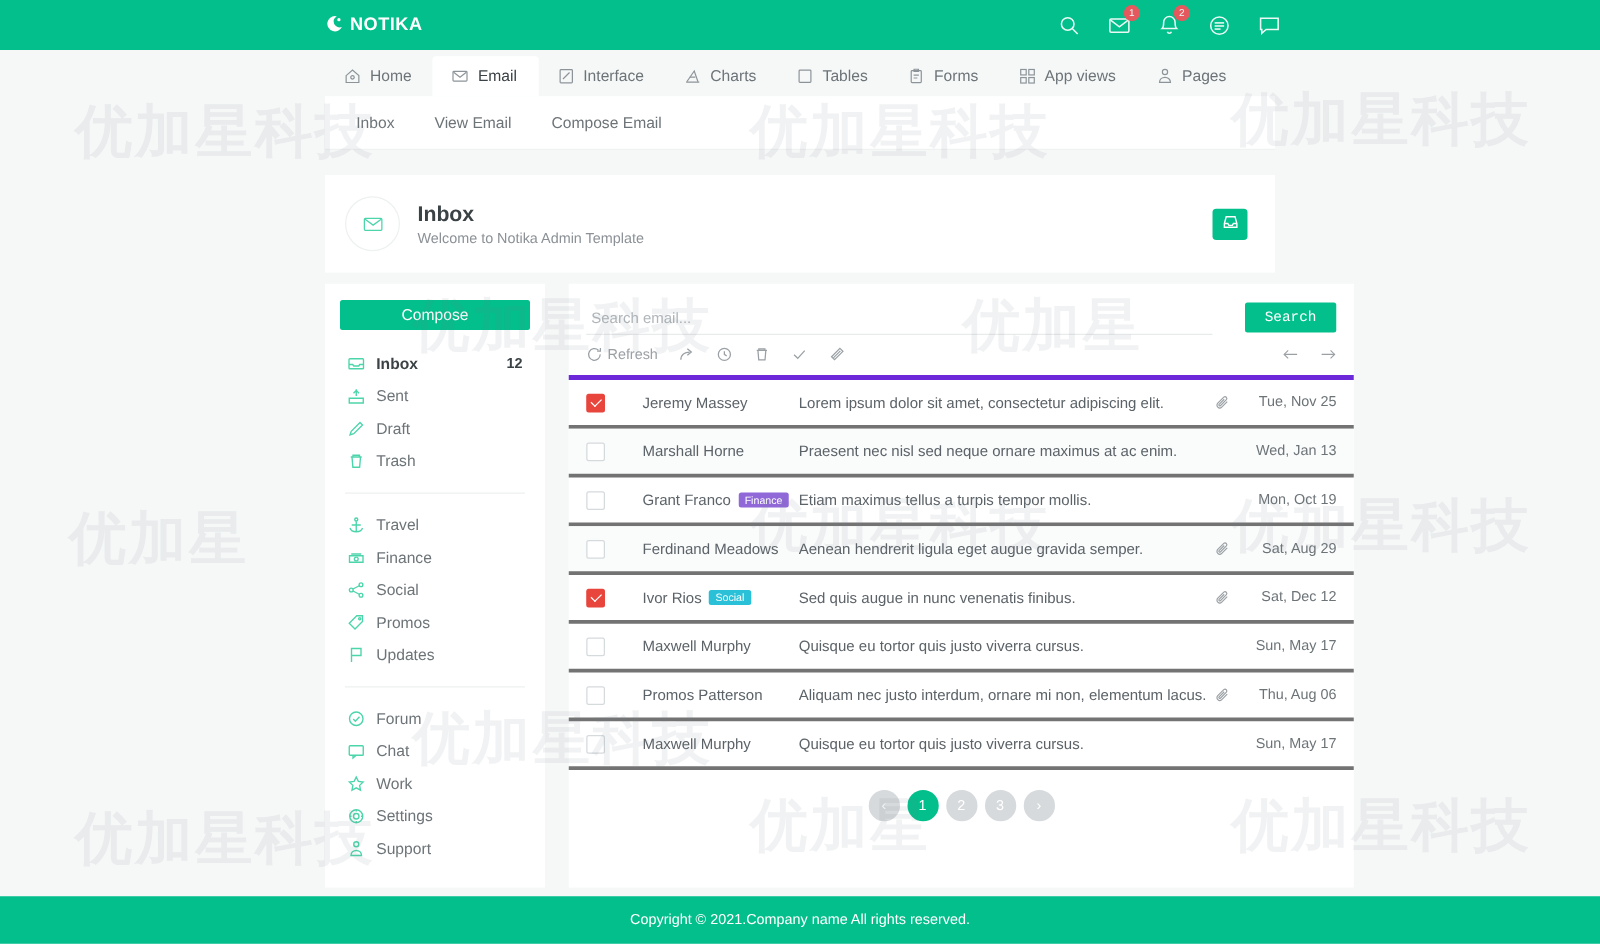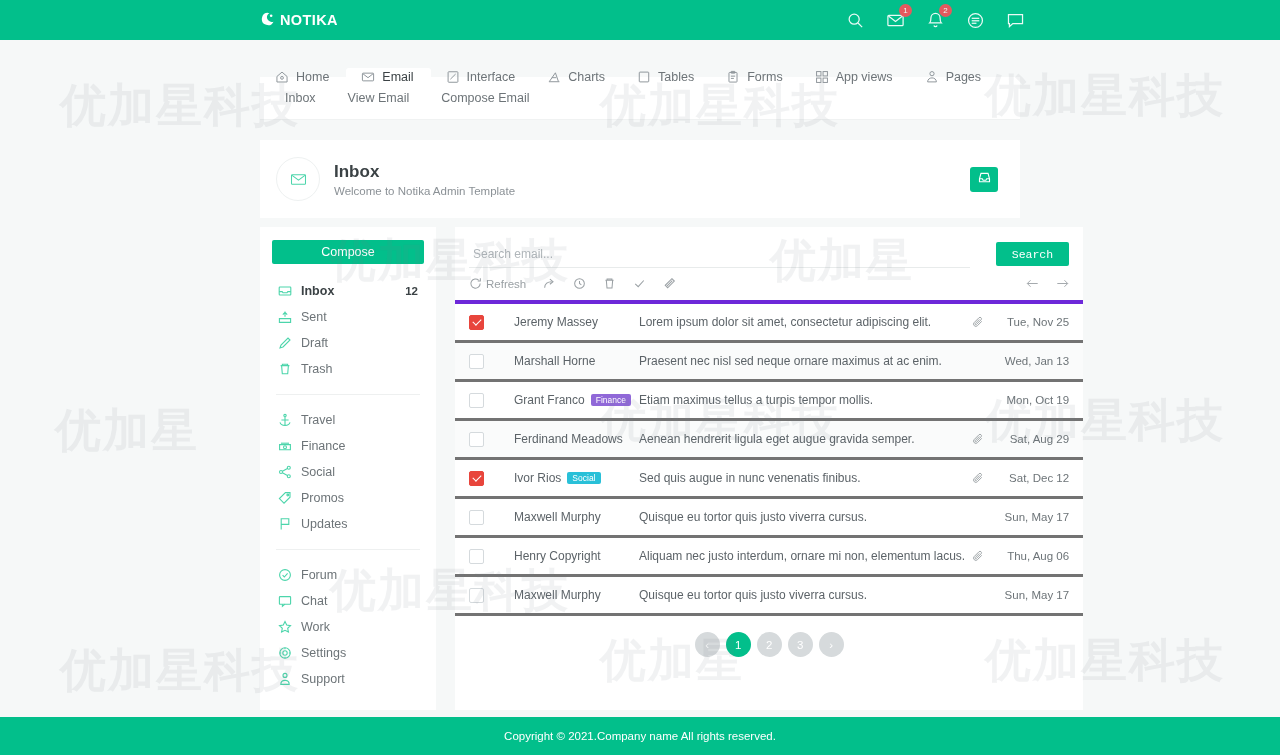--- a/index.html
+++ b/index.html
@@ -44,21 +44,21 @@
     position: absolute; top: -7px; right: -7px;
     background: #f9515b; color: #fff;
     font-size: 8px; line-height: 13px; text-align: center;
     min-width: 13px; height: 13px; border-radius: 50%;
     font-family: "Liberation Sans", sans-serif;
   }
   
   .navwrap { position: relative; z-index: 15; }
   .navtabs {
     margin: 0 260px; height: 37px;
-    display: flex; gap: 0;
+    display: flex; align-items: flex-end; gap: 0;
     padding-top: 28px;
   }
   .tab {
     display: flex; align-items: center; gap: 7px;
     padding: 9px 17px 9px 15px; font-size: 12.5px; color: #6d7478;
     cursor: pointer; border-radius: 3px 3px 0 0;
     background: transparent;
   }
   .tab.active { background: #fff; color: #3b4245; }
   .tab svg { width: 14px; height: 14px; flex: none; }
@@ -610,21 +610,21 @@
           <div class="sender">
             <span>Maxwell Murphy</span>
           </div>
           <div class="subject">Quisque eu tortor quis justo viverra cursus.</div>
           <div class="clip"></div>
           <div class="date">Sun, May 17</div>
         </div>
         <div class="mailrow">
           <div class="cb"></div>
           <div class="sender">
-            <span>Henry Copyright</span>
+            <span>Promos Patterson</span>
           </div>
           <div class="subject">Aliquam nec justo interdum, ornare mi non, elementum lacus.</div>
           <div class="clip">
             <svg viewBox="0 0 14 14" fill="none" stroke="#9aa0a4" stroke-width="1.1">
               <path d="M11.4 6.2 6.3 11.3a2.6 2.6 0 0 1-3.7-3.7l5.6-5.6a1.7 1.7 0 0 1 2.4 2.4L5 10a.85.85 0 0 1-1.2-1.2l4.8-4.8"></path>
             </svg>
           </div>
           <div class="date">Thu, Aug 06</div>
         </div>
         <div class="mailrow">

